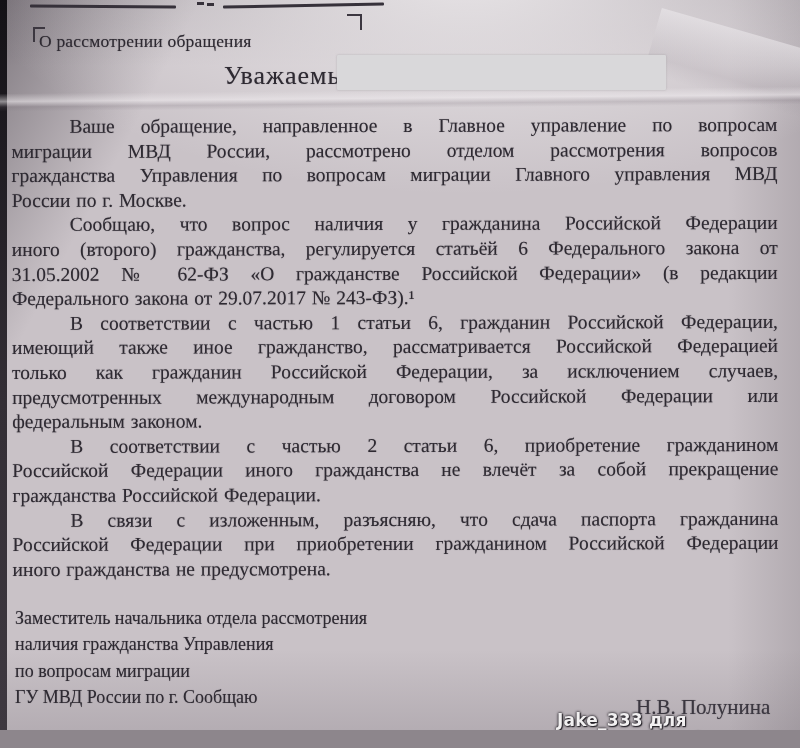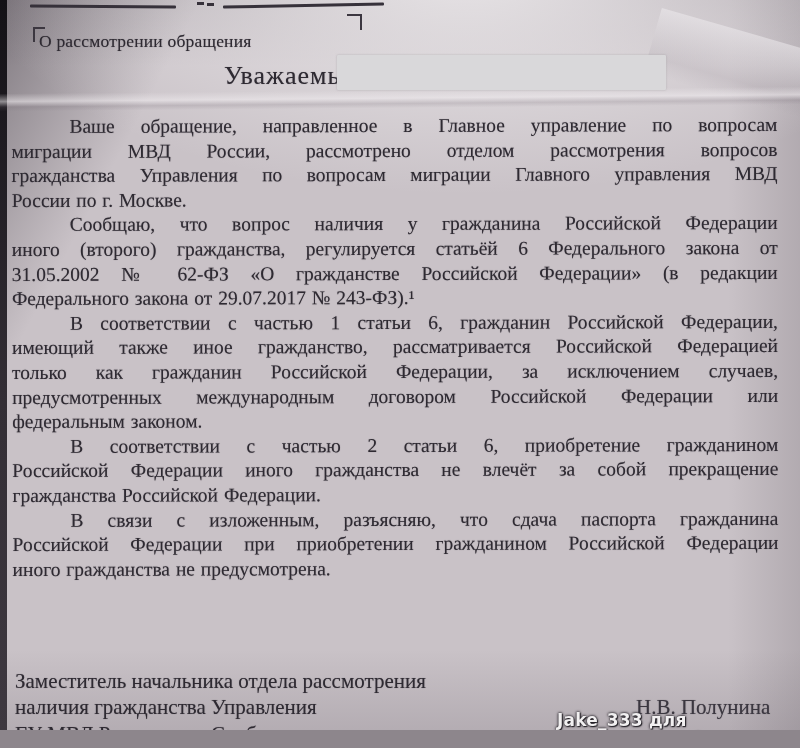--- a/index.html
+++ b/index.html
@@ -67,22 +67,22 @@
     font-size:19.5px; line-height:24.6px;
     transform: rotate(-0.15deg);
     text-shadow: 0 0 1px rgba(46,42,50,0.45);
     word-spacing: 1px;
   }
   .para { margin:0; }
   .ln { text-align: justify; text-align-last: justify; }
   .ln.last { text-align: left; text-align-last: left; }
   .ln.first { text-indent: 58px; }
   .signoff {
-    position:absolute; left:15px; top:668px;
-    font-size:21px; line-height:26.3px;
+    position:absolute; left:15px; top:605px;
+    font-size:18px; line-height:26.3px;
     text-shadow: 0 0 1px rgba(46,42,50,0.45);
   }
   .signer-name {
     position:absolute; left:636px; top:695px;
     font-size:21px; color:#3b3740;
     text-shadow: 0 0 1px rgba(46,42,50,0.5);
   }
   .watermark {
     position:absolute; left:557px; top:710px;
     font-family:"DejaVu Sans", sans-serif;
@@ -140,20 +140,21 @@
     <div class="para">
       <div class="ln first">В связи с изложенным, разъясняю, что сдача паспорта гражданина</div>
       <div class="ln">Российской Федерации при приобретении гражданином Российской Федерации</div>
       <div class="ln last">иного гражданства не предусмотрена.</div>
     </div>
   </div>
 
   <div class="signoff">
     <div>Заместитель начальника отдела рассмотрения</div>
     <div>наличия гражданства Управления</div>
+    <div>по вопросам миграции</div>
     <div>ГУ МВД России по г. Сообщаю</div>
   </div>
 
   <div class="signer-name">Н.В. Полунина</div>
 
   <div class="watermark">Jake_333 для forum.onliner.by</div>
 
 </div>
 
 </body></html>

